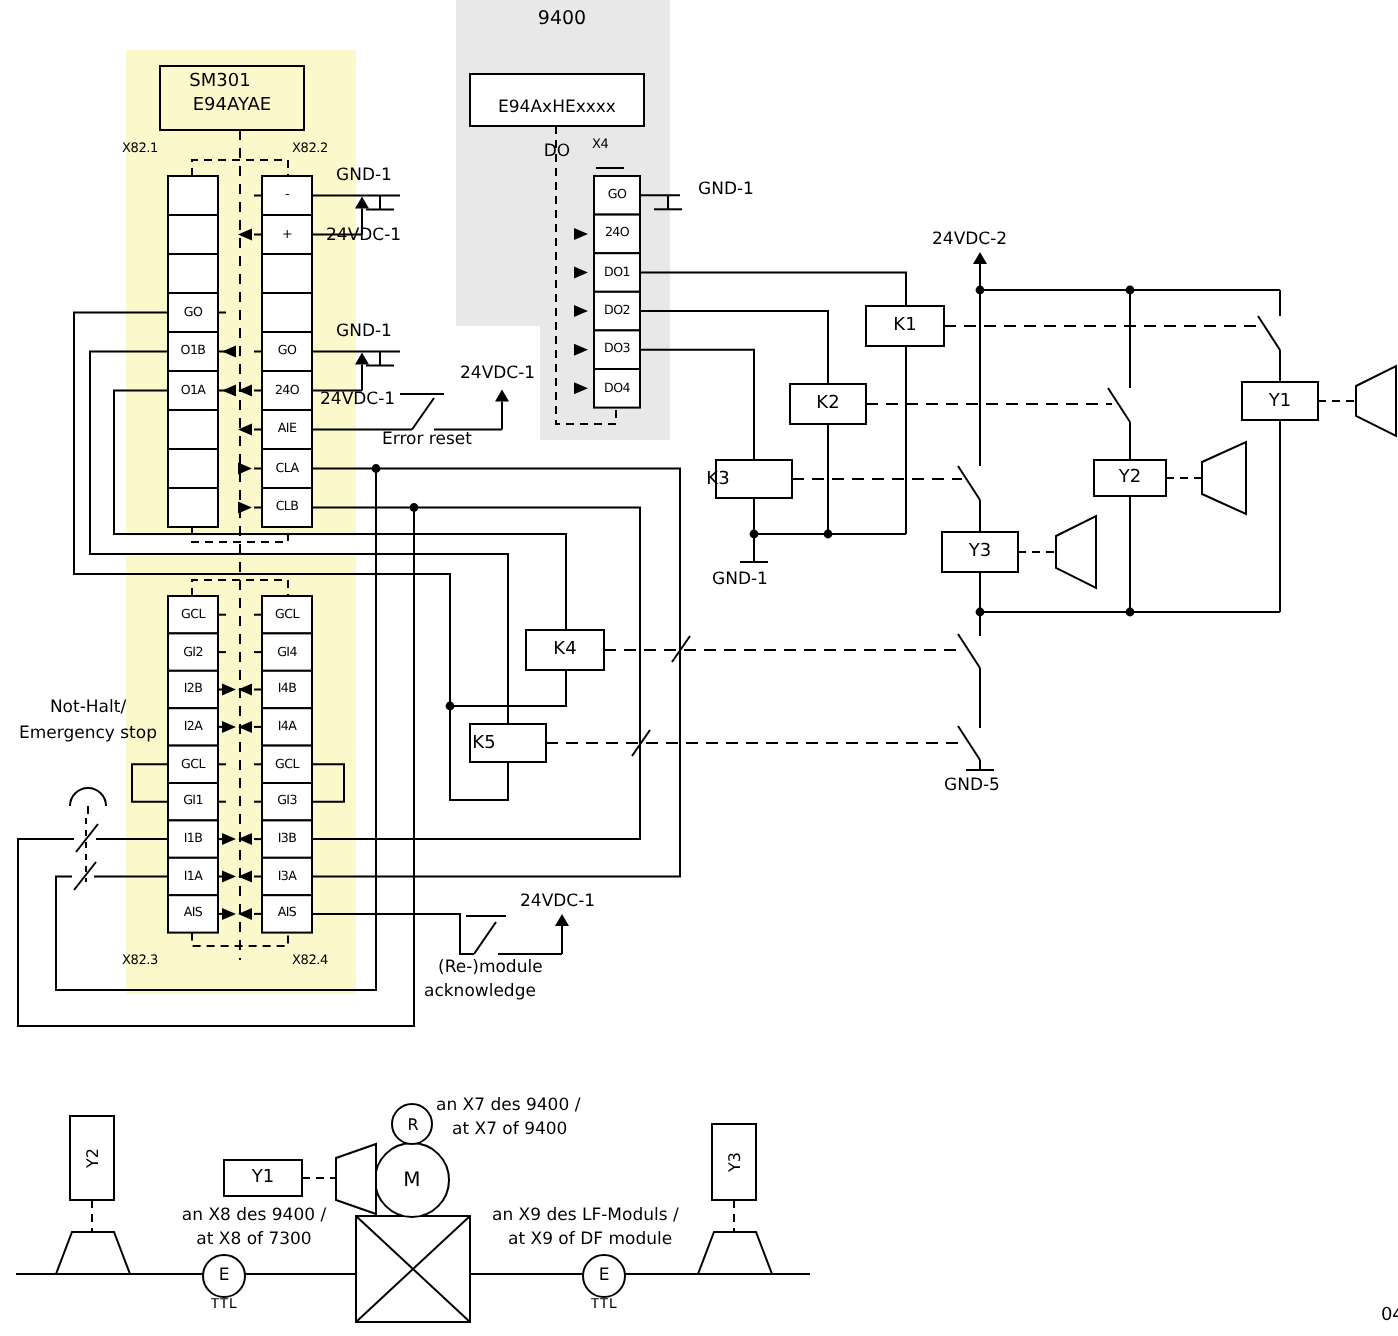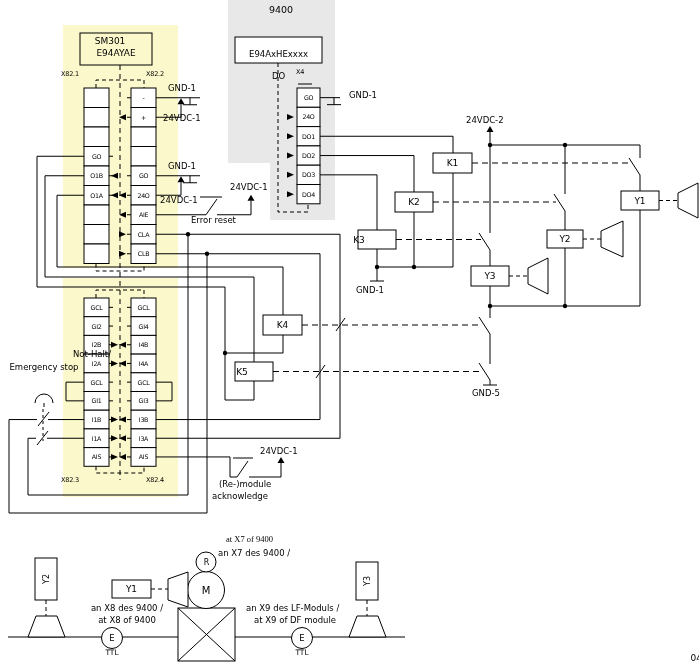--- a/index.html
+++ b/index.html
@@ -9,21 +9,21 @@
   .lbl{position:absolute;white-space:nowrap;font-size:8.5px;line-height:1.1;}
   .b{font-weight:normal;}
   .c{text-align:center;}
   .r{text-align:right;}
   .tiny{font-size:6.5px;letter-spacing:-0.2px;}
   .cell-lbl{position:absolute;font-size:6.3px;letter-spacing:-0.3px;display:flex;
             align-items:center;justify-content:center;}
   .box-lbl{position:absolute;font-size:9px;display:flex;align-items:center;justify-content:center;}
   .vlabel{position:absolute;font-size:8px;display:flex;align-items:center;justify-content:center;
           transform:rotate(-90deg);}
-  .small{font-size:7.5px;}
+  .small{font-size:7.5px;font-family:Liberation Mono, monospace;}
   .mid{font-size:9px;margin-left:44px;}
 </style>
 </head>
 <body>
 
 <div id="stage">
   <svg id="wires" width="699" height="668">
       <rect x="63" y="25" width="115" height="243" fill="#FBF8CB"></rect>
       <rect x="63" y="278" width="115" height="219" fill="#FBF8CB"></rect>
       <rect x="228" y="0" width="107" height="163" fill="#E8E8E8"></rect>
@@ -272,27 +272,27 @@
   <div class="lbl" style="left:160px;top:196px;">24VDC-1</div>
   <div class="lbl" style="left:349px;top:91px;">GND-1</div>
   <div class="lbl" style="left:230px;top:183px;">24VDC-1</div>
   <div class="lbl" style="left:191px;top:216px;">Error reset</div>
   <div class="lbl" style="left:356px;top:286px;">GND-1</div>
   <div class="lbl" style="left:466px;top:116px;">24VDC-2</div>
   <div class="lbl" style="left:472px;top:389px;">GND-5</div>
   <div class="lbl" style="left:260px;top:447px;">24VDC-1</div>
   <div class="lbl" style="left:219px;top:480px;">(Re-)module</div>
   <div class="lbl" style="left:212px;top:492px;">acknowledge</div>
-  <div class="lbl c" style="left:0px;top:350px;width:88px;padding-left:48px;">Not-Halt/</div>
+  <div class="lbl c" style="left:0px;top:350px;width:88px;">Not-Halt/</div>
   <div class="lbl c" style="left:0px;top:363px;width:88px;">Emergency stop</div>
 
   <div class="lbl c" style="left:72px;top:604px;width:110px;">an X8 des 9400 /</div>
-  <div class="lbl c" style="left:72px;top:616px;width:110px;">at X8 of 9400</div>
+  <div class="lbl c" style="left:72px;top:616px;width:110px;">at X8 of 7300</div>
   <div class="lbl" style="left:218px;top:549px;">an X7 des 9400 /</div>
-  <div class="lbl" style="left:226px;top:535px;font-family:Liberation Serif, serif;">at X7 of 9400</div>
+  <div class="lbl" style="left:226px;top:561px;">at X7 of 9400</div>
   <div class="lbl" style="left:246px;top:604px;">an X9 des LF-Moduls /</div>
   <div class="lbl" style="left:254px;top:616px;">at X9 of DF module</div>
   <div class="lbl r mid" style="left:640px;top:654px;width:58px;">043151013</div>
 
   <div class="box-lbl" style="left:112px;top:580px;width:39px;height:18px;">Y1</div>
   <div class="vlabel" style="left:24px;top:569px;width:44px;height:20px;">Y2</div>
   <div class="vlabel" style="left:345px;top:571px;width:44px;height:20px;">Y3</div>
   <div class="box-lbl" style="left:197px;top:581px;width:18px;height:18px;font-size:10px;">M</div>
   <div class="box-lbl" style="left:200px;top:556px;width:13px;height:12px;font-size:8px;">R</div>
   <div class="box-lbl" style="left:106px;top:632px;width:12px;height:12px;font-size:8.5px;">E</div>

